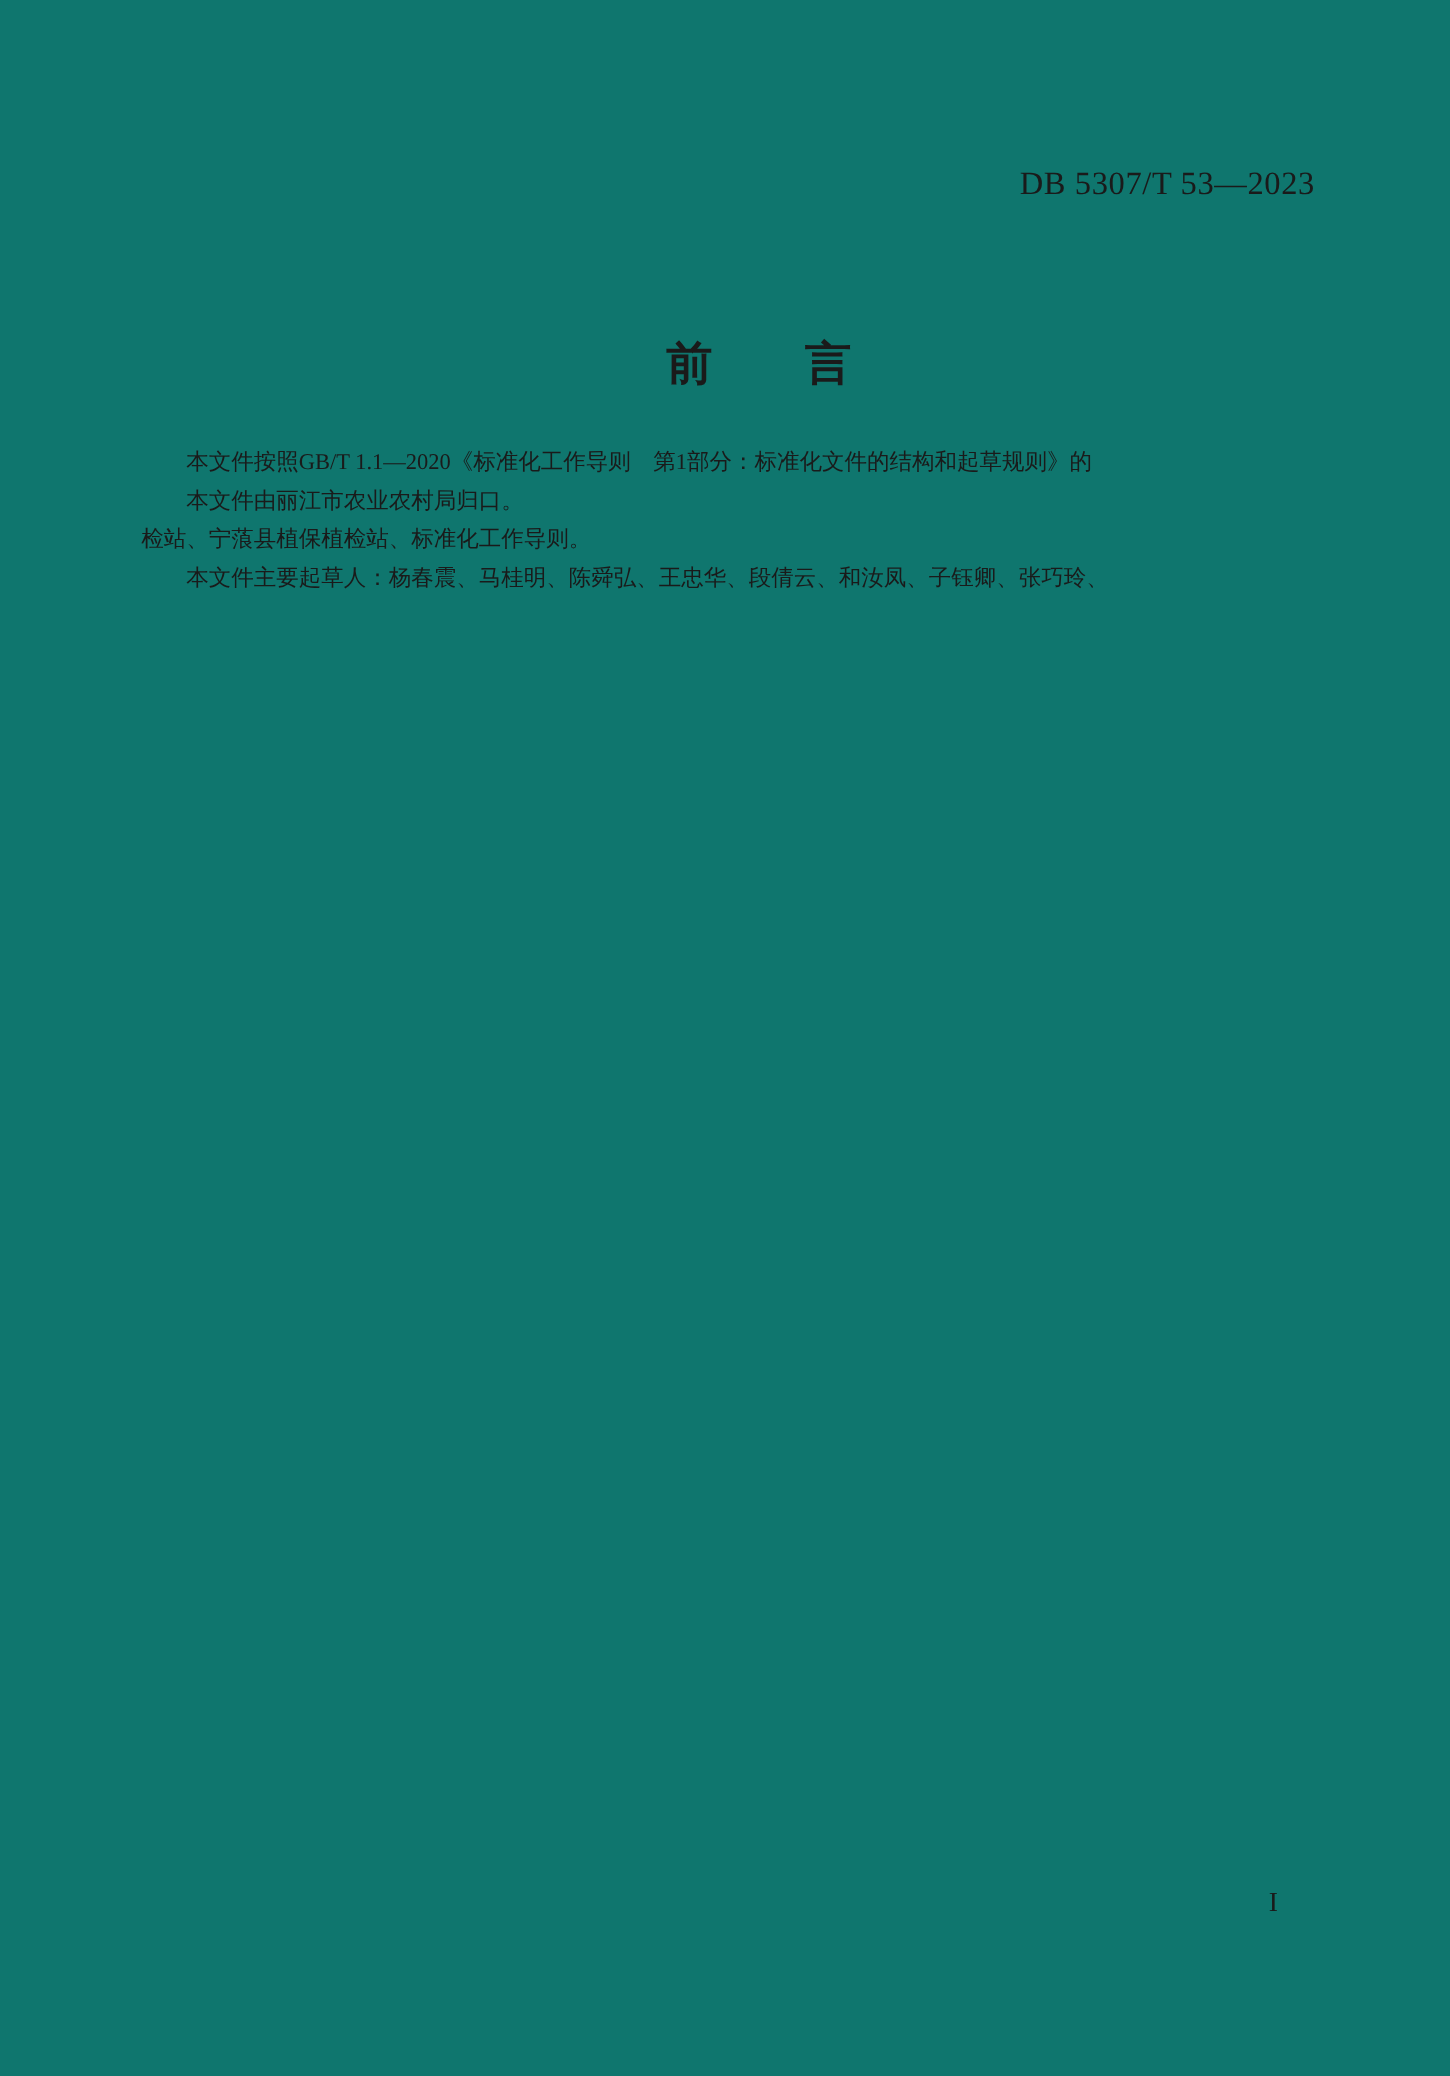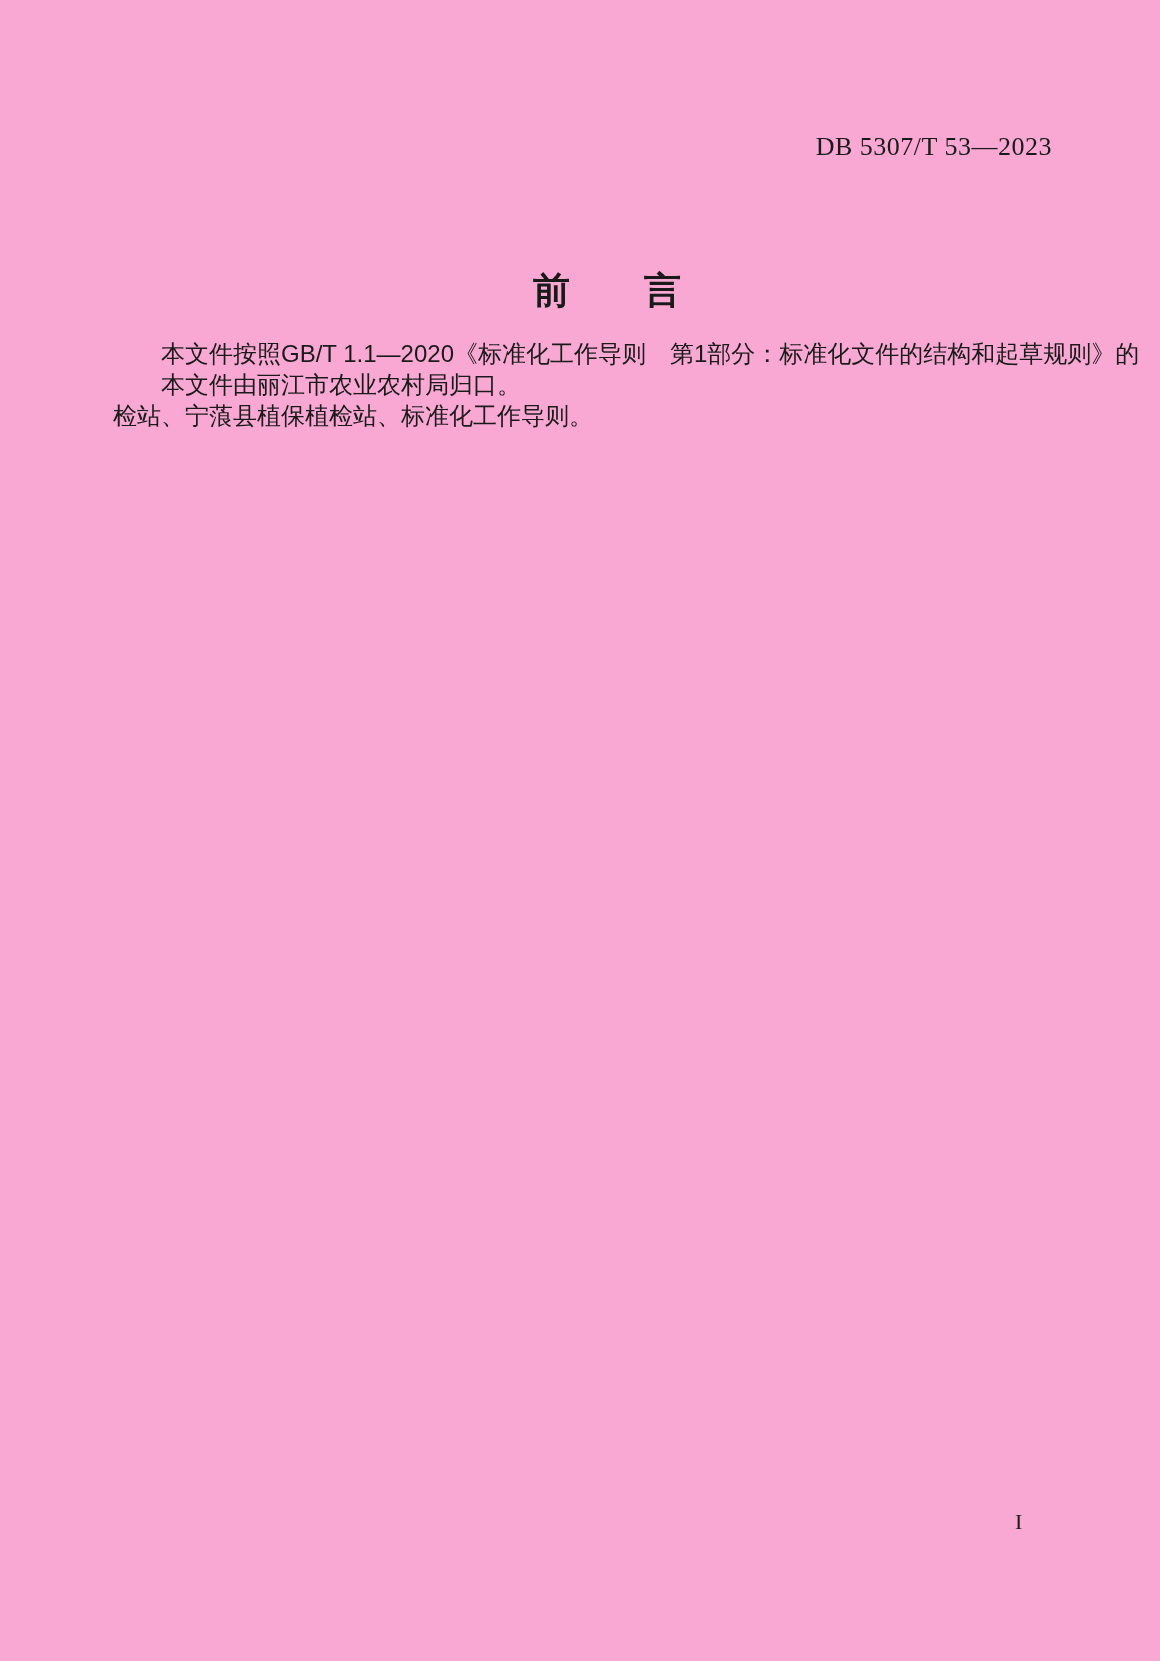--- a/index.html
+++ b/index.html
@@ -29,51 +29,52 @@
     top: 266px;
     left: 50%;
     transform: translateX(calc(-50% + 27px));
     font-size: 37px;
     font-weight: 700;
     font-family: "Liberation Sans", sans-serif;
     white-space: nowrap;
   }
   .doc-body {
     position: absolute;
-    top: 338px;
+    top: 354px;
     left: 113px;
     width: 942px;
-    font-size: 24px;
+    font-size: 18px;
     line-height: 31px;
-    font-family: Liberation Sans, sans-serif;
+    font-family: Liberation Serif, serif;
   }
   .para-line {
     white-space: nowrap;
   }
   .para-line.first {
     text-indent: 2em;
   }
   .page-number {
     position: absolute;
     top: 1509px;
     left: 1015px;
     font-size: 22px;
     font-family: "Liberation Serif", serif;
   }
 </style>
 </head>
 <body>
 
-<div class="page" style="background: #f9a8d4; color: rgb(26, 26, 26);">
+<div class="page" style="background: #0f766e; color: rgb(26, 26, 26);">
 
   <div class="doc-header">DB 5307/T 53—2023</div>
 
   <div class="doc-title">前　　言</div>
 
   <div class="doc-body">
       <div class="para-line first">本文件按照GB/T 1.1—2020《标准化工作导则　第1部分：标准化文件的结构和起草规则》的</div>
       <div class="para-line first">本文件由丽江市农业农村局归口。</div>
       <div class="para-line">检站、宁蒗县植保植检站、标准化工作导则。</div>
+      <div class="para-line first">本文件主要起草人：杨春震、马桂明、陈舜弘、王忠华、段倩云、和汝凤、子钰卿、张巧玲、</div>
     </div>
 
   <div class="page-number">I</div>
 
 </div>
 
 </body></html>

